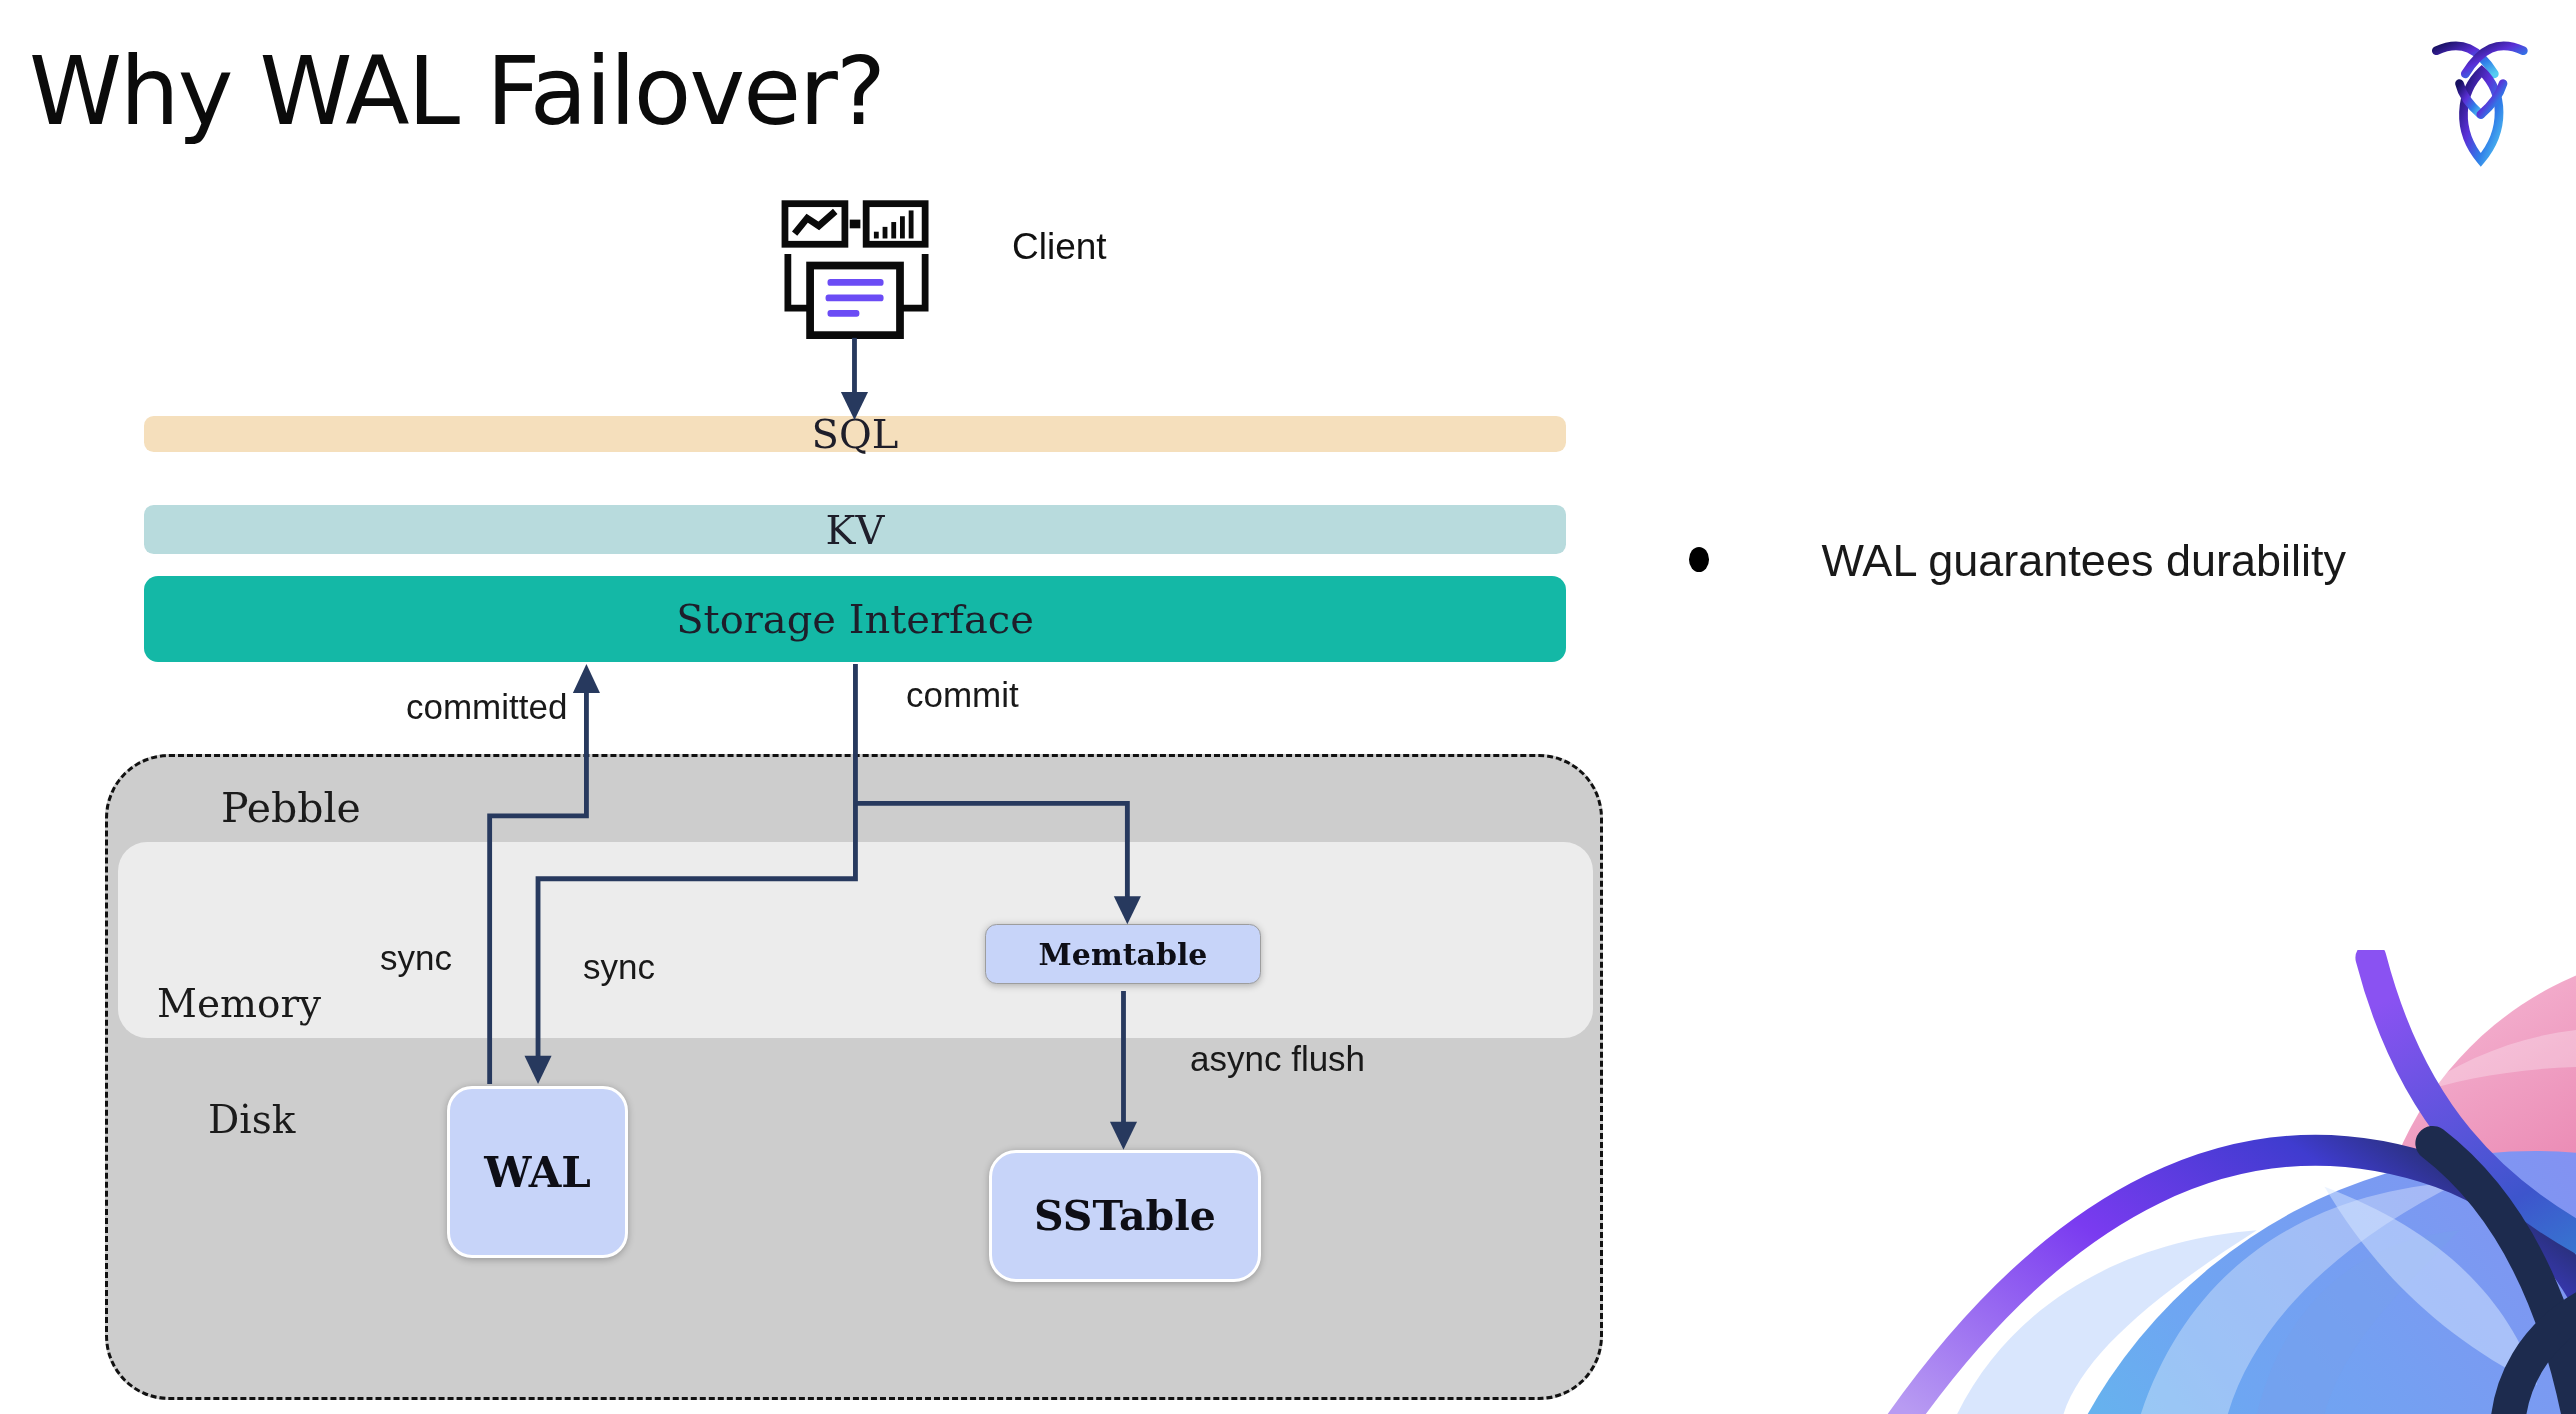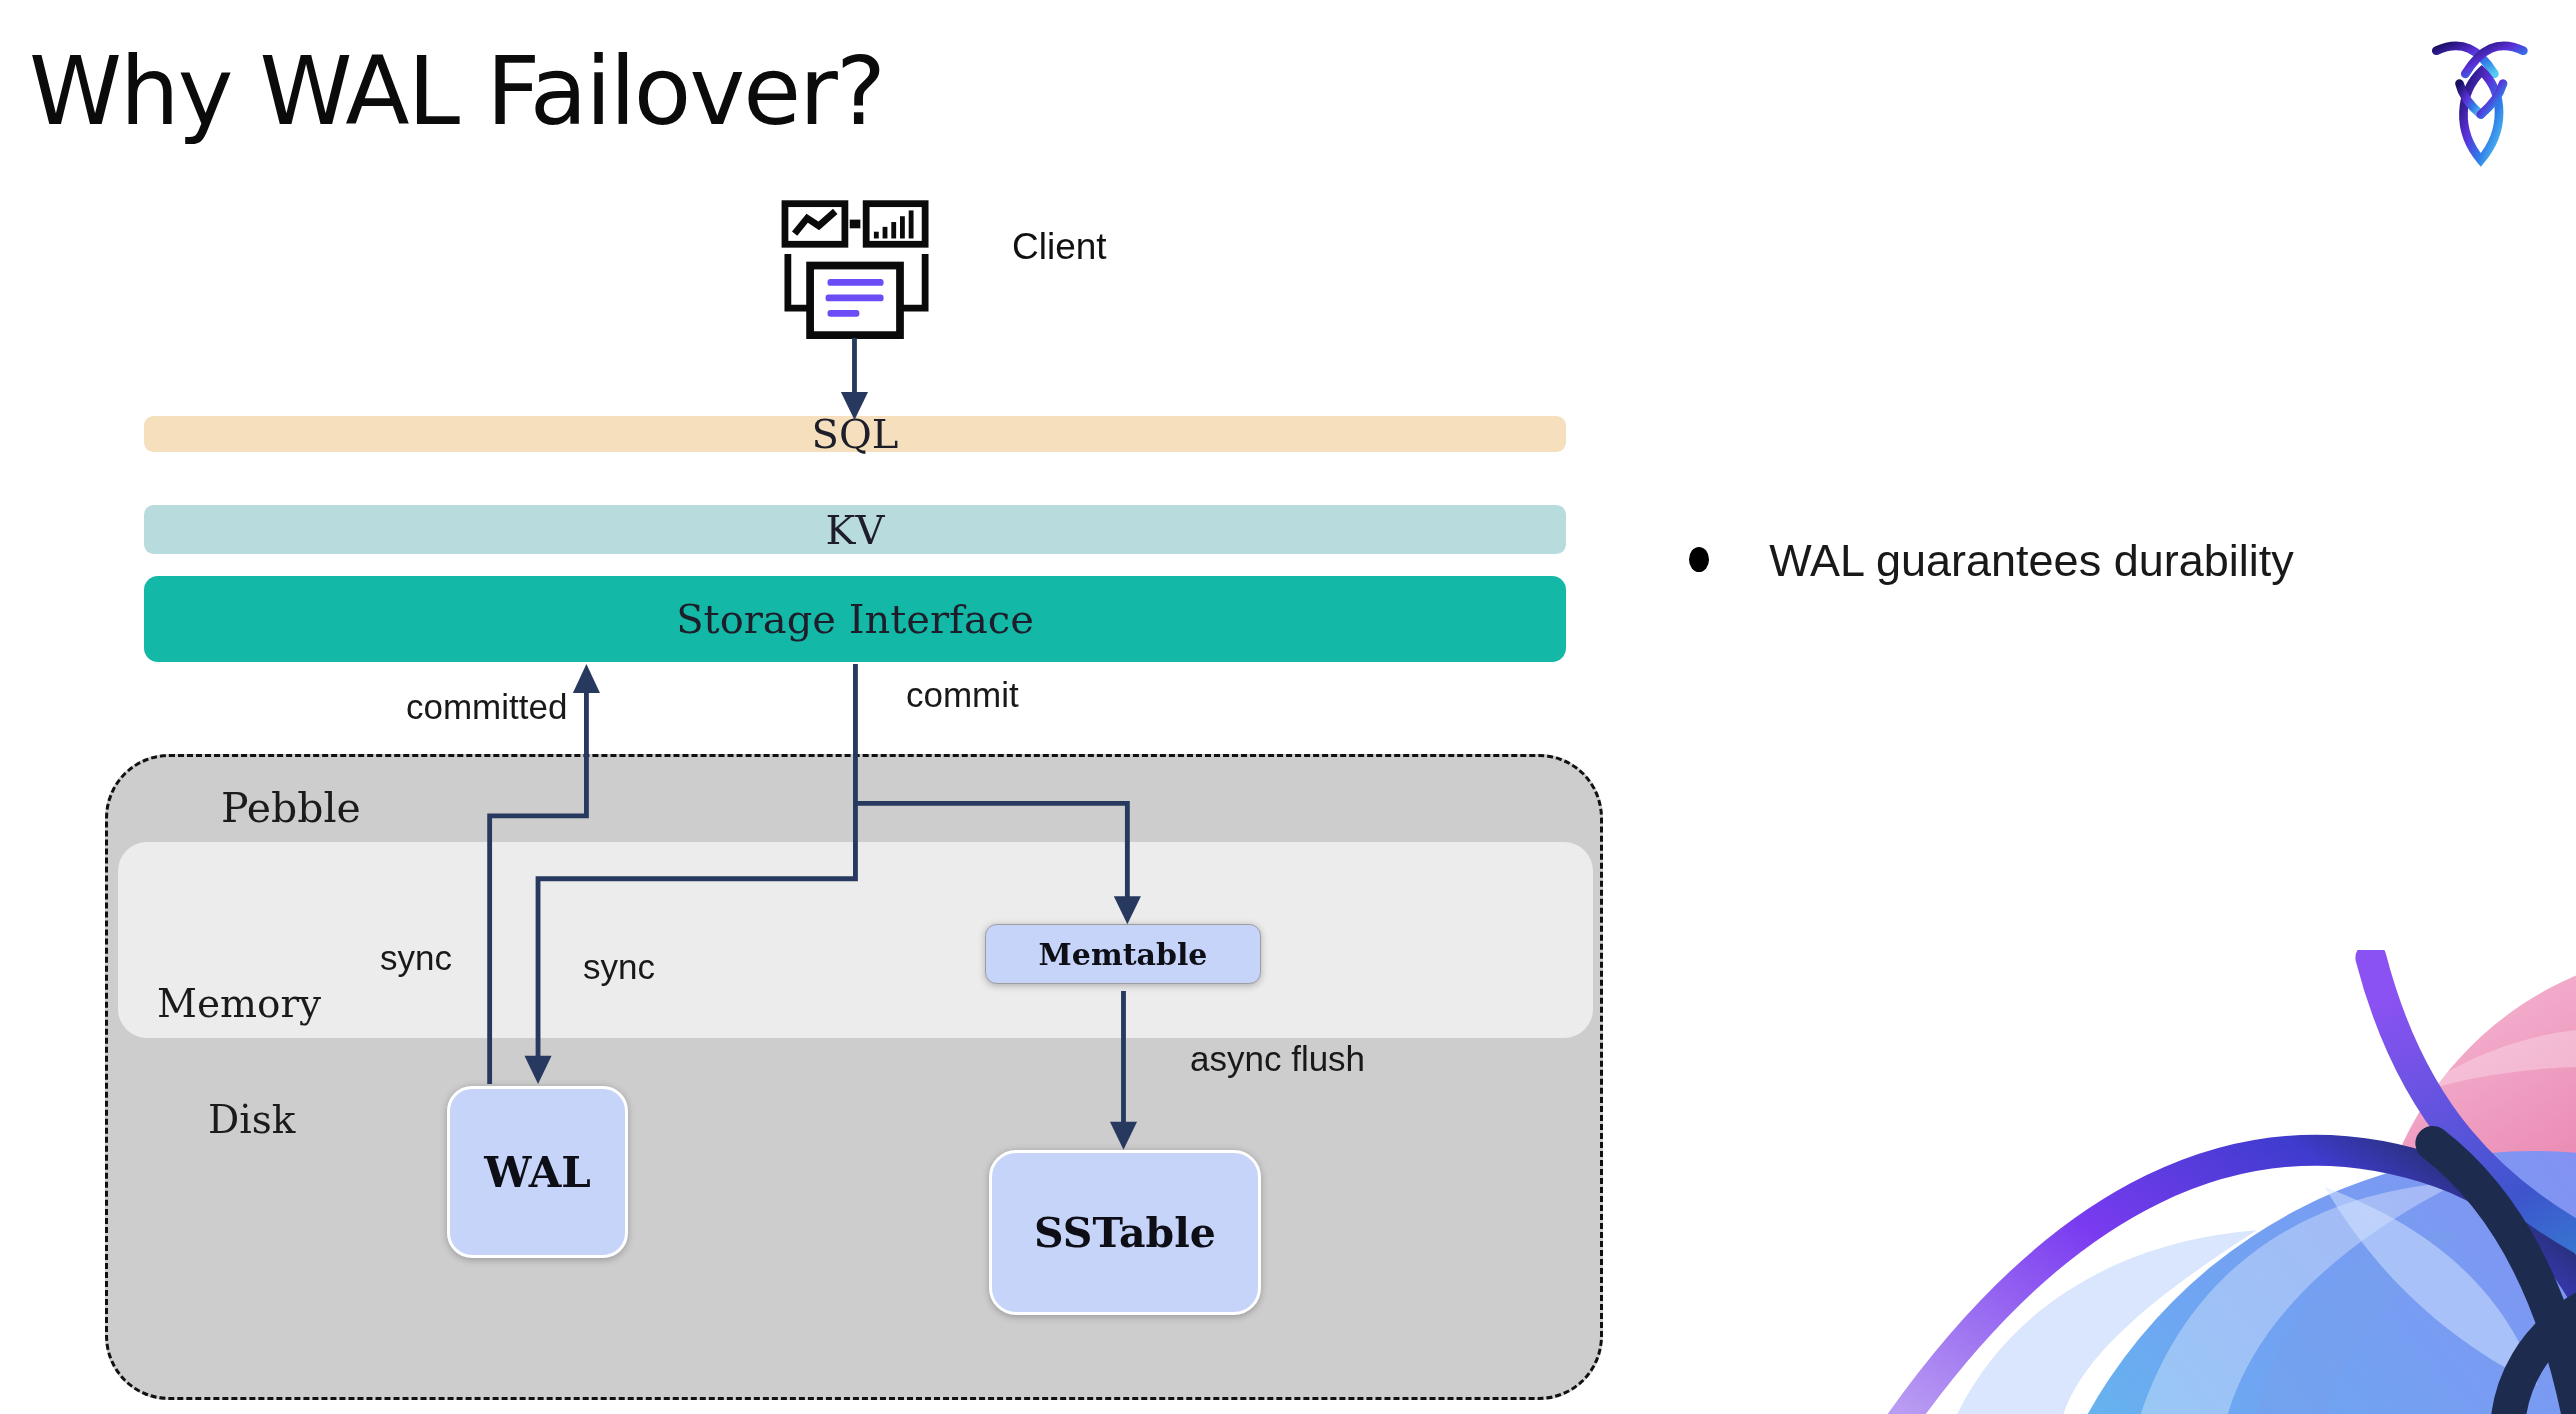--- a/index.html
+++ b/index.html
@@ -56,34 +56,34 @@
   
   .node {
     background:#c7d4f9;
     display:flex; align-items:center; justify-content:center;
     font-family:"DejaVu Serif", serif; font-weight:bold; color:#0e0e16;
     box-sizing:border-box;
     box-shadow:0 1.9px 7.7px rgba(0,0,0,0.25);
   }
   .node-wal      { left:447px;  top:1086px; width:181px; height:172px; border:3.9px solid #ffffff; border-radius:25px; font-size:42px; }
   .node-memtable { left:985px; top:924px;  width:276px; height:60px;  border:1.9px solid #9d9d9d; border-radius:11.6px; font-size:30px; }
-  .node-sstable  { left:989px; top:1150px; width:272px; height:165px; border:3.9px solid #ffffff; border-radius:27px; font-size:41px; }
+  .node-sstable  { left:989px; top:1150px; width:272px; height:132px; border:3.9px solid #ffffff; border-radius:27px; font-size:41px; }
 
   
   .edge-label { font-size:35px; color:#191919; white-space:nowrap; }
   .lbl-committed  { left:406px;  top:687px; }
   .lbl-commit     { left:906px;  top:675px; }
   .lbl-sync-left  { left:380px;  top:938px; }
   .lbl-sync-right { left:583px;  top:947px; }
   .lbl-async      { left:1190px; top:1039px; }
   .client-label   { left:1012px; top:226px; font-size:37px; color:#111; }
 
   
   .bullets { left:1689px; top:530px; width:813px; }
-  .bullet-item { display:flex; margin-bottom:41px; }
+  .bullet-item { display:flex; margin-bottom:41px;text-align:center; }
   .bullet-dot {
     width:20.3px; height:25px; border-radius:50%;
     background:#000; flex:none; margin:17.4px 0 0 0;
   }
   .bullet-text {
     margin-left:60px; width:629px;
     font-size:45px; line-height:62px; color:#191919;
   }
 
   .overlay { left:0; top:0; pointer-events:none; }

